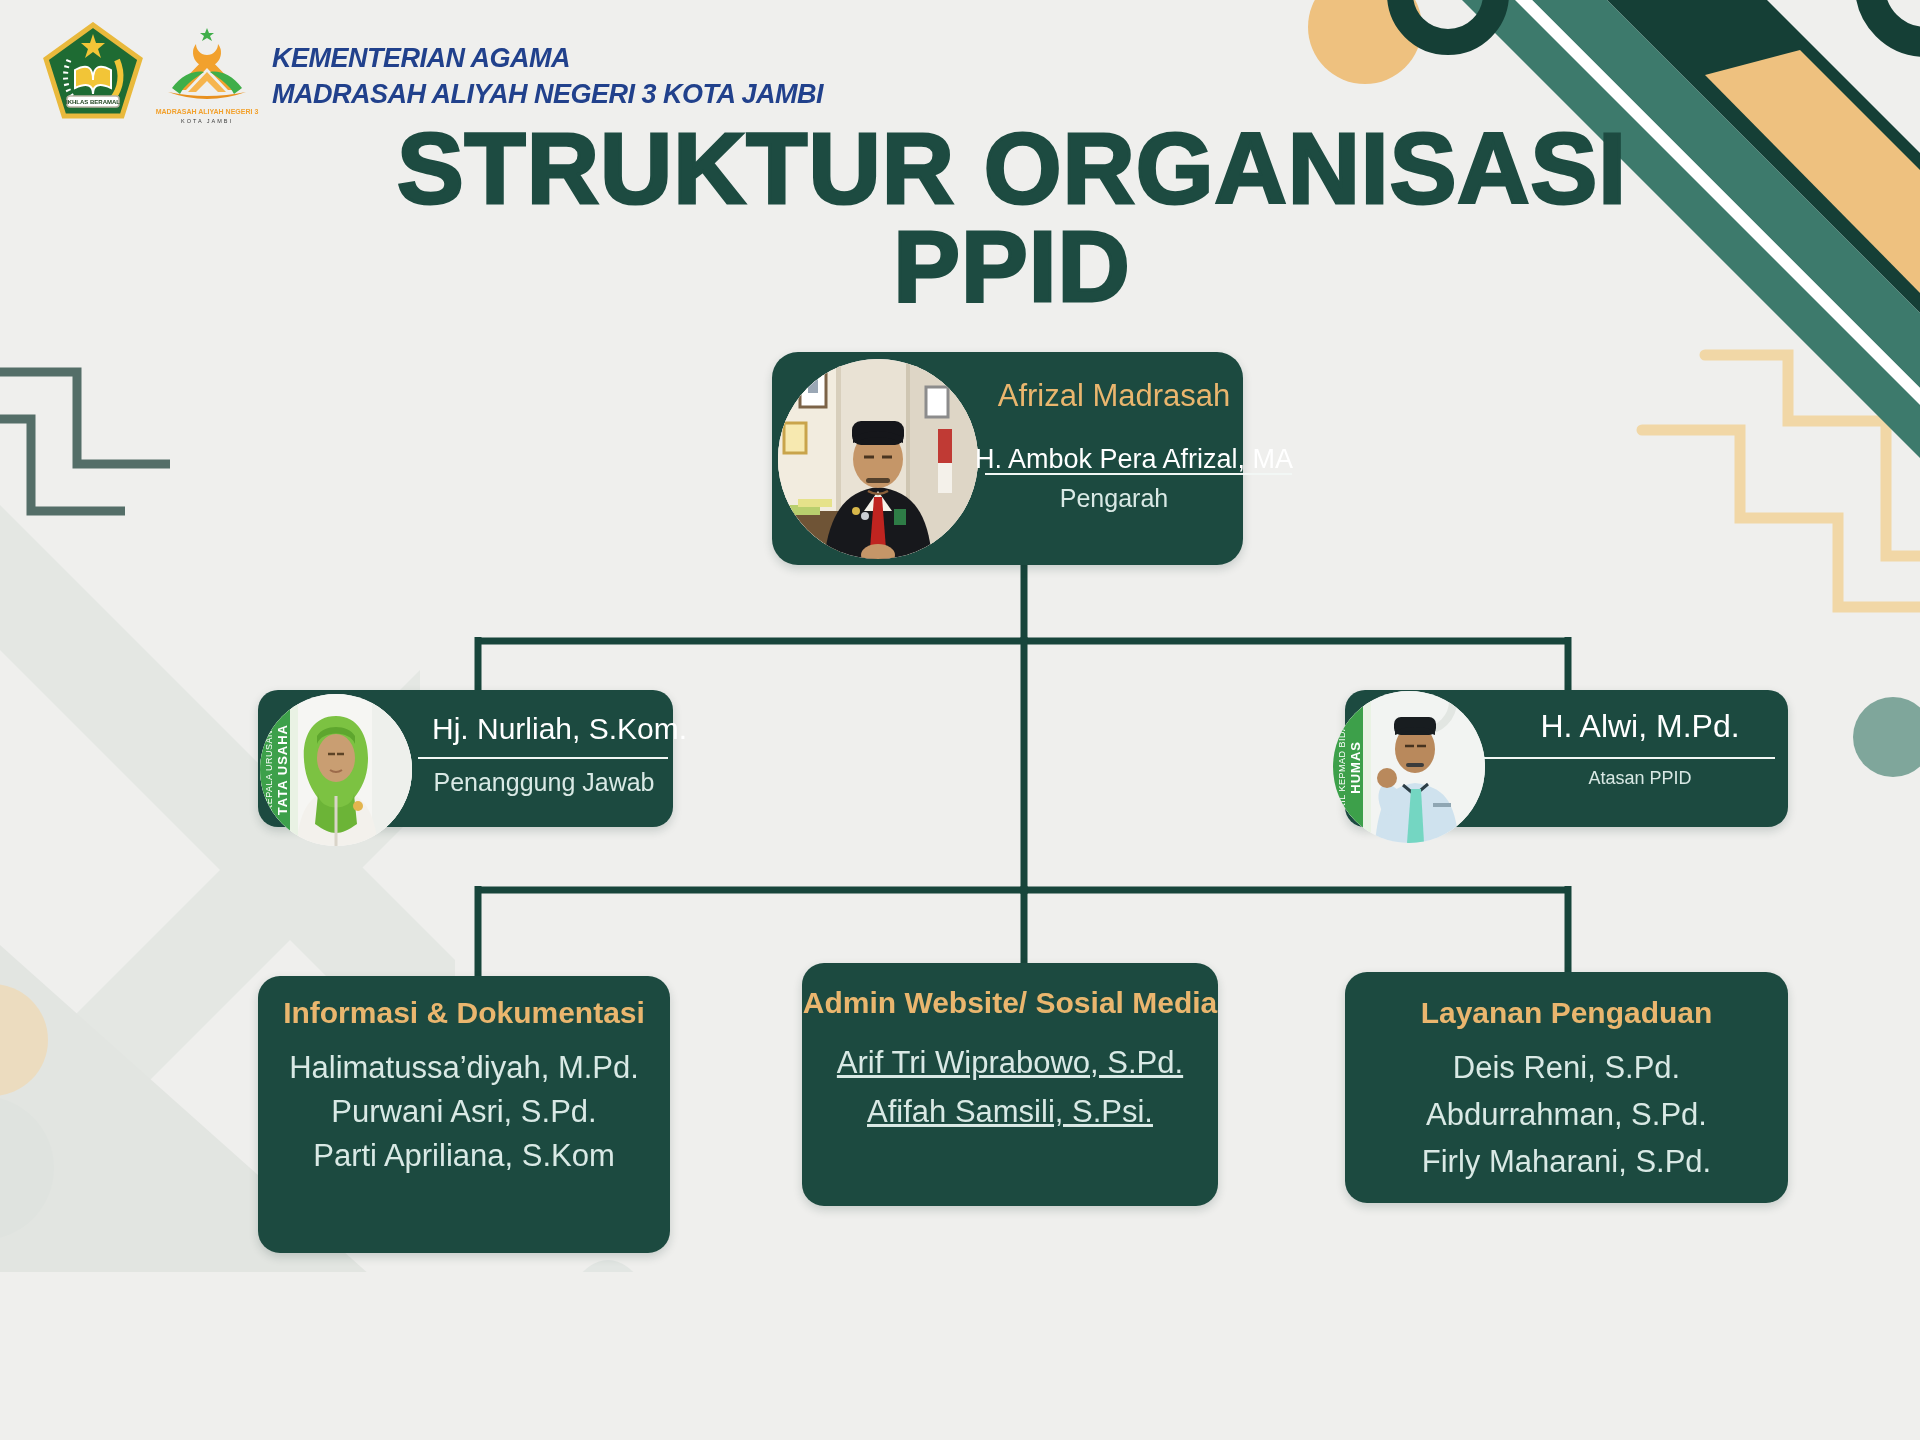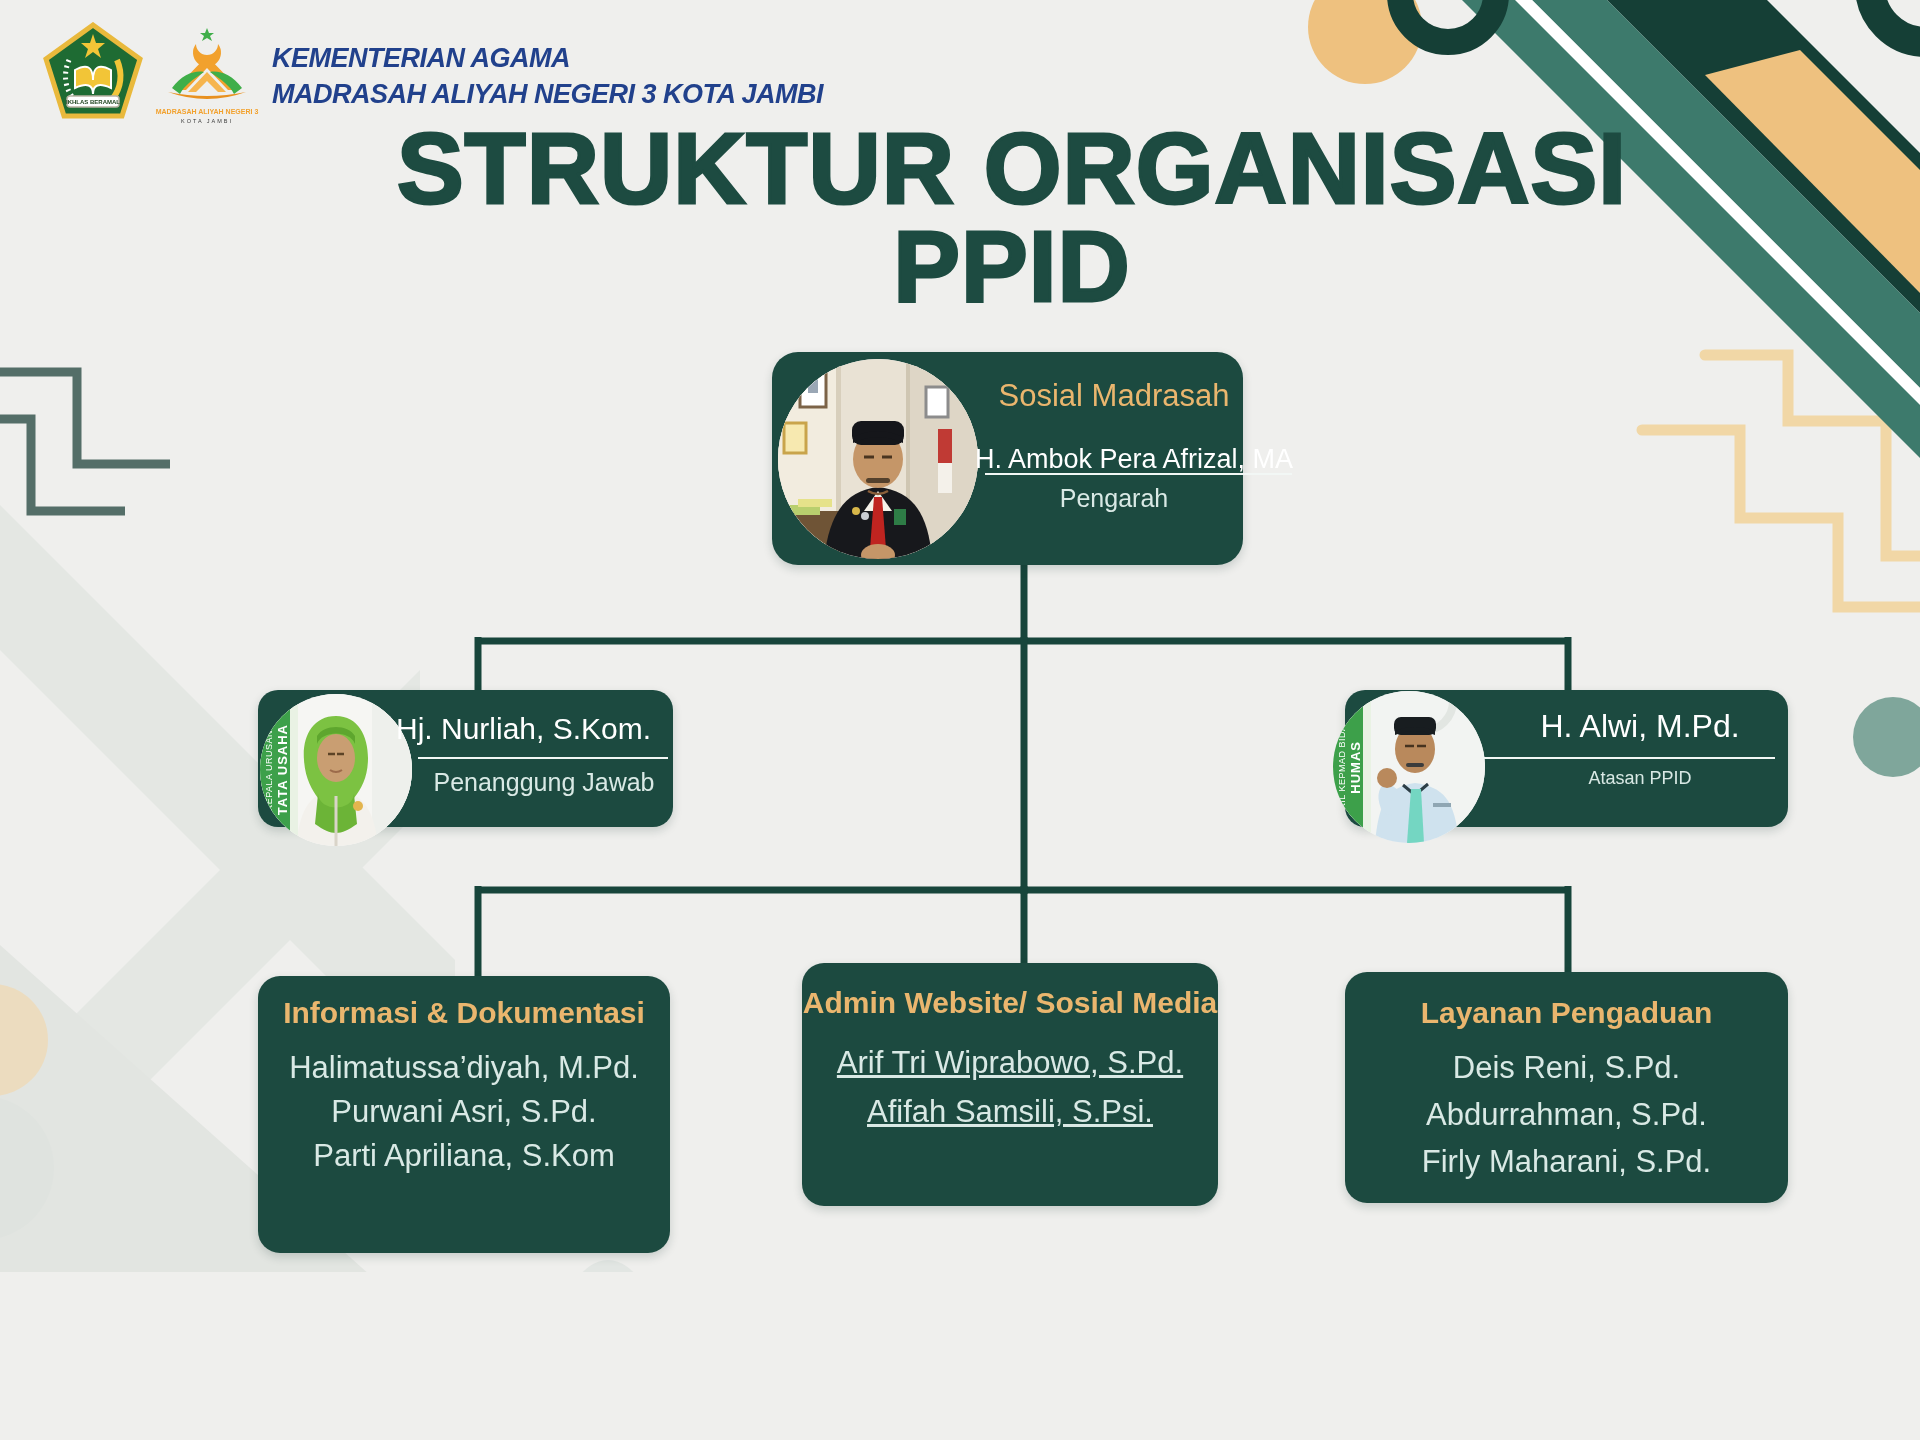--- a/index.html
+++ b/index.html
@@ -150,21 +150,21 @@
       <rect x="116" y="150" width="12" height="16" fill="#2e7c46"></rect>
       <ellipse cx="100" cy="196" rx="17" ry="11" fill="#c59668"></ellipse>
       <ellipse cx="100" cy="100" rx="25" ry="29" fill="#c59668"></ellipse>
       <rect x="74" y="62" width="52" height="24" rx="9" fill="#15161a"></rect>
       <path d="M75 84 Q100 72 125 84 L125 78 Q100 66 75 78 Z" fill="#15161a"></path>
       <path d="M86 98 h10 M104 98 h10" stroke="#4a3520" stroke-width="3"></path>
       <rect x="88" y="119" width="24" height="5" rx="2.5" fill="#53402c"></rect>
       <path d="M90 132 q10 6 20 0" stroke="#8a5f3a" stroke-width="2.5" fill="none"></path>
     </svg>
   </div>
-  <div class="ctext gold" style="left:985px;top:378px;width:258px;font-size:31px;">Sosial Madrasah</div>
+  <div class="ctext gold" style="left:985px;top:378px;width:258px;font-size:31px;">Afrizal Madrasah</div>
   <div class="ctext white" style="left:975px;top:444px;width:278px;font-size:27px;">H. Ambok Pera Afrizal, MA</div>
   <div class="sep" style="left:985px;top:473px;width:307px;"></div>
   <div class="ctext mint" style="left:985px;top:484px;width:258px;font-size:25px;">Pengarah</div>
 
   <div class="card" style="left:258px;top:690px;width:415px;height:137px;border-radius:20px;"></div>
   <div class="photo" style="left:260px;top:694px;width:152px;height:152px;">
     <svg viewBox="0 0 152 152">
       <rect width="152" height="152" fill="#f6f6f3"></rect>
       <rect x="112" y="0" width="40" height="152" fill="#eef0ec"></rect>
       <path d="M76 96 C 52 98 40 112 36 152 L118 152 C 114 112 100 98 76 96 Z" fill="#f3f1ec"></path>
@@ -177,21 +177,21 @@
       <path d="M76 102 V152" stroke="#d9d4c8" stroke-width="3"></path>
       <circle cx="98" cy="112" r="5" fill="#e3b54e"></circle>
     </svg>
     <div class="badge-stripe">
       <div class="badge-text">
         <span class="badge-l1">KEPALA URUSAN</span>
         <span class="badge-l2">TATA USAHA</span>
       </div>
     </div>
   </div>
-  <div class="ctext white" style="left:396px;top:712px;width:248px;font-size:30px;">Hj. Nurliah, S.Kom.</div>
+  <div class="ctext white" style="left:432px;top:712px;width:248px;font-size:30px;">Hj. Nurliah, S.Kom.</div>
   <div class="sep" style="left:418px;top:757px;width:250px;"></div>
   <div class="ctext mint" style="left:420px;top:768px;width:248px;font-size:25px;">Penanggung Jawab</div>
 
   <div class="card" style="left:1345px;top:690px;width:443px;height:137px;border-radius:20px;"></div>
   <div class="photo" style="left:1333px;top:691px;width:152px;height:152px;">
     <svg viewBox="0 0 152 152">
       <rect width="152" height="152" fill="#f2f4f2"></rect>
       <path d="M120 10 a30 30 0 0 1 -30 30" stroke="#e2e6e2" stroke-width="8" fill="none"></path>
       <path d="M82 92 C 56 96 46 108 42 152 L126 152 C 122 108 110 96 82 92 Z" fill="#cfe2ee"></path>
       <path d="M50 122 C 43 108 44 98 53 90 L65 99 C 58 107 56 114 59 125 Z" fill="#cfe2ee"></path>

